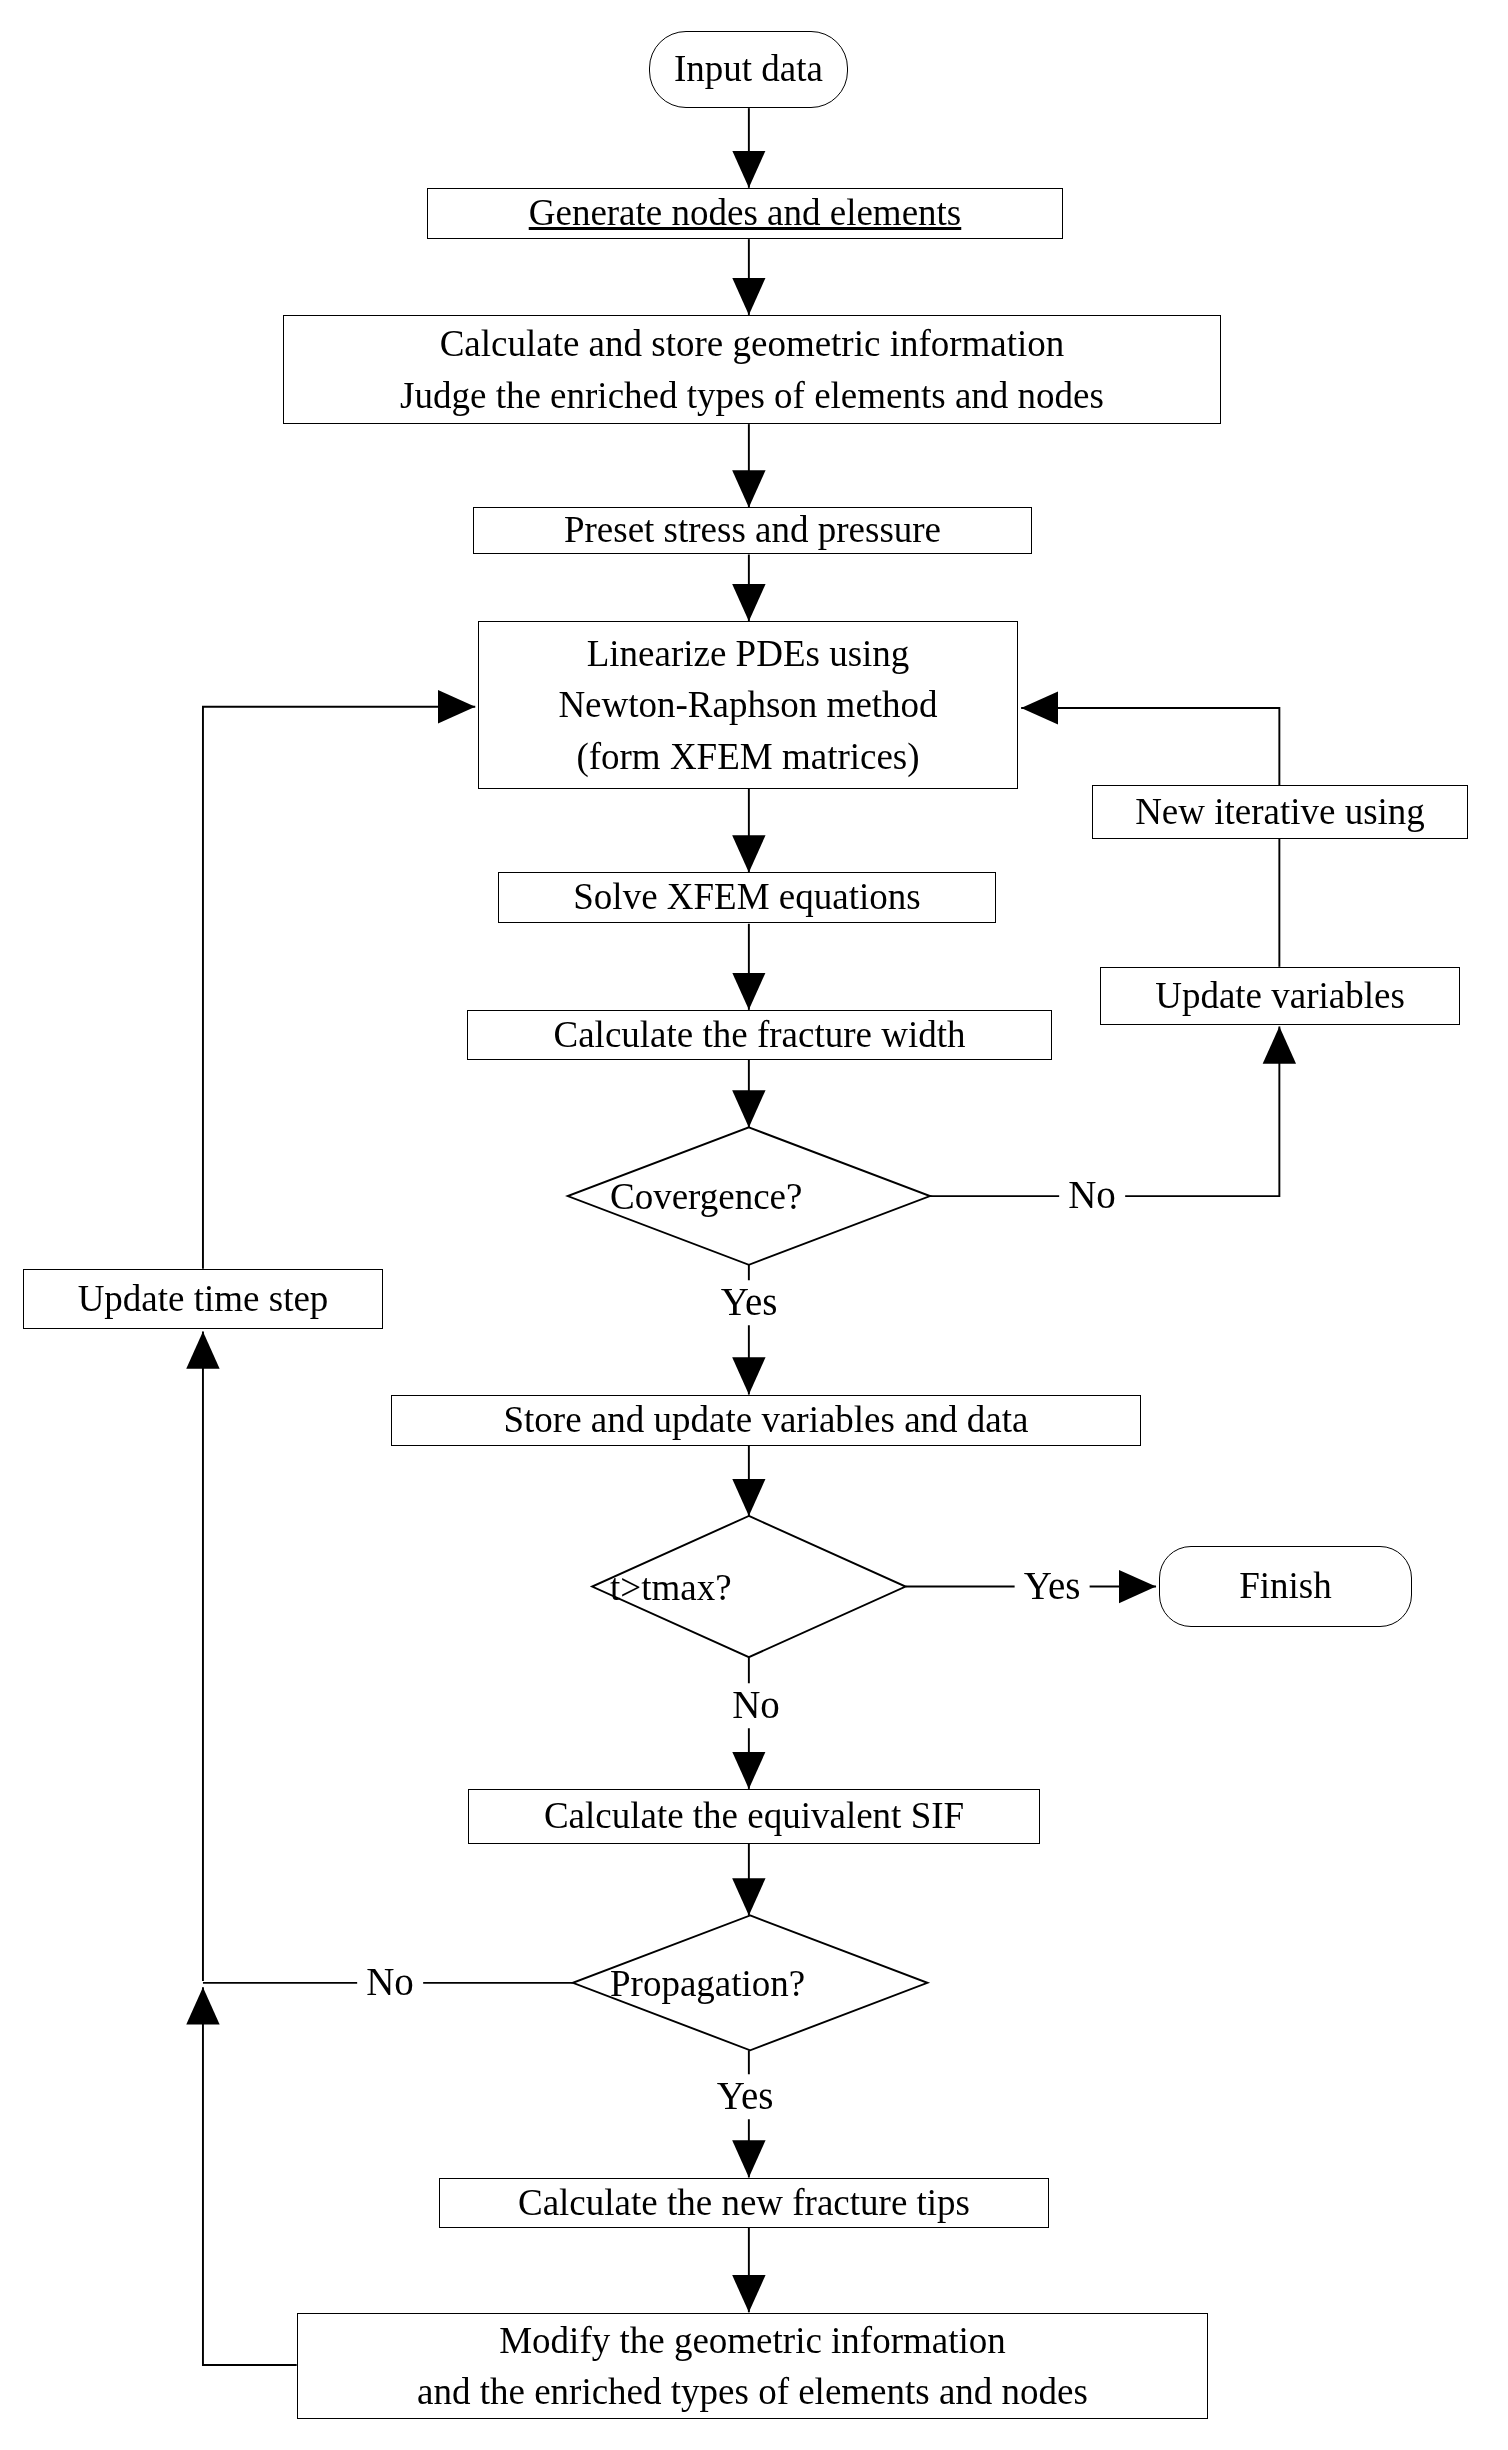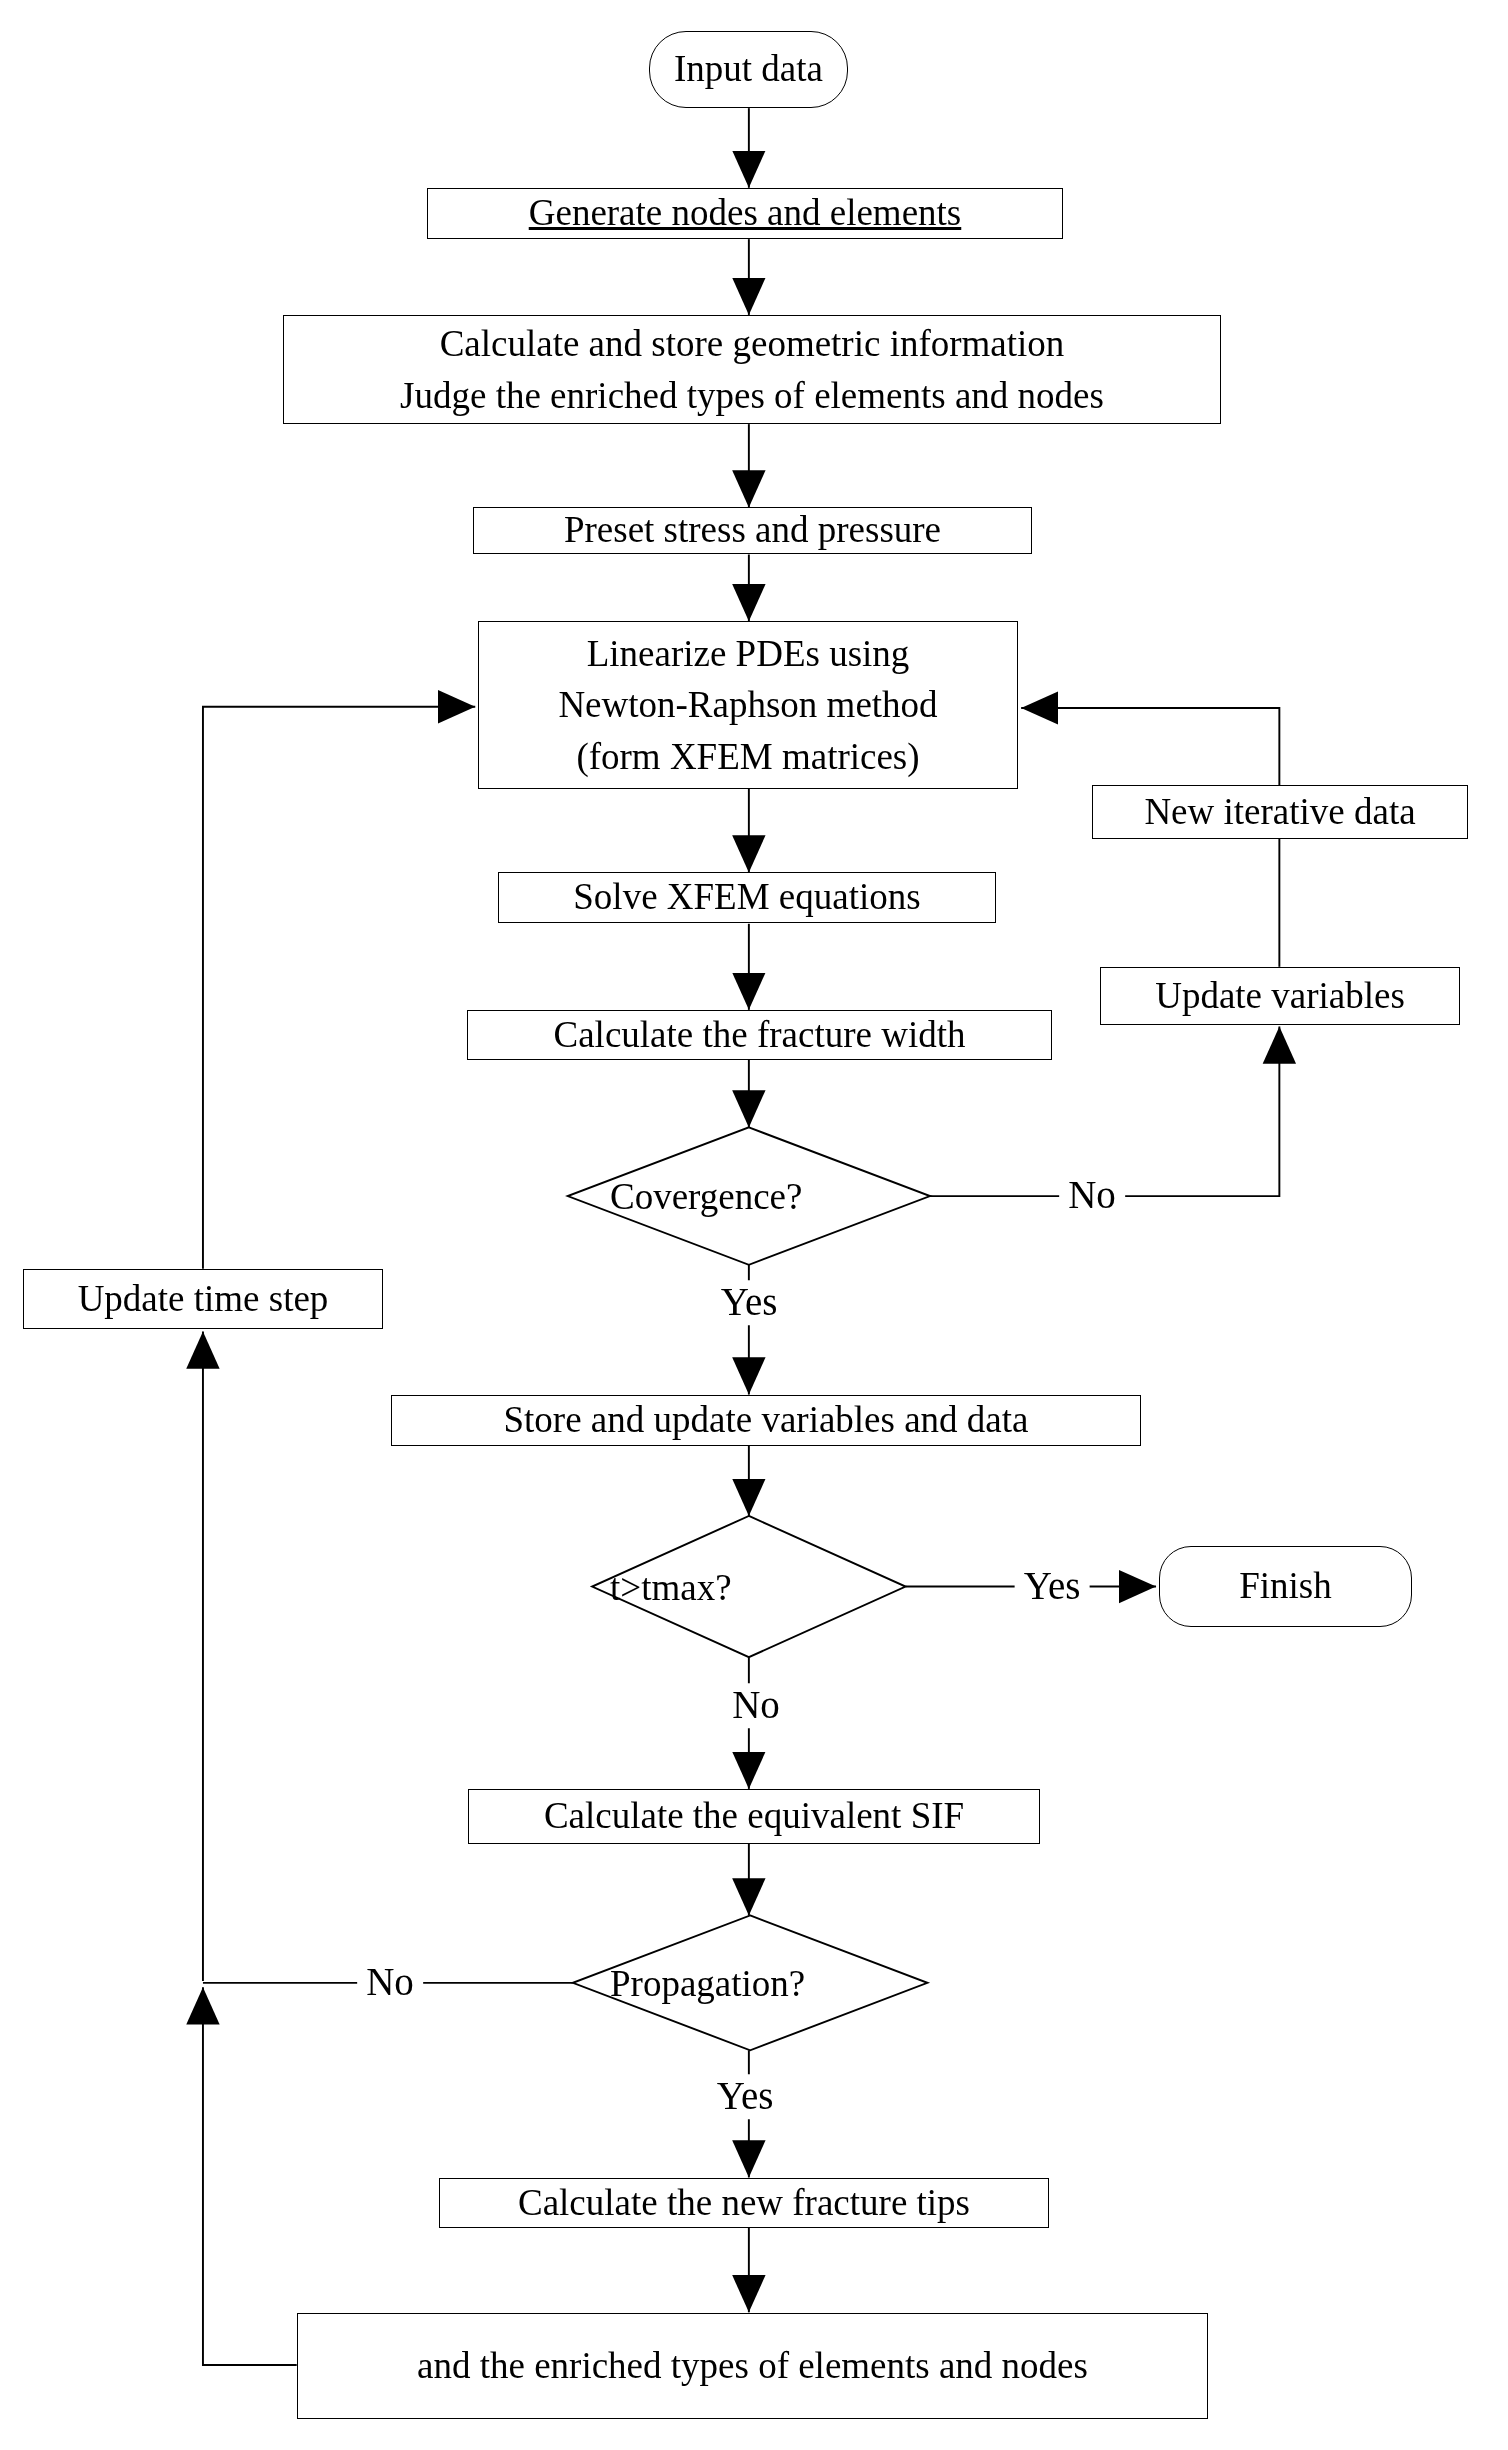--- a/index.html
+++ b/index.html
@@ -124,21 +124,21 @@
     <span>Preset stress and pressure</span>
   </div>
 
   <div class="node multiline" style="left:478px; top:621px; width:540px; height:168px;">
     <span>Linearize PDEs using</span>
     <span>Newton-Raphson method</span>
     <span>(form XFEM matrices)</span>
   </div>
 
   <div class="node" style="left:1092px; top:785px; width:376px; height:54px;">
-    <span>New iterative data</span>
+    <span>New iterative using</span>
   </div>
 
   <div class="node" style="left:498px; top:872px; width:498px; height:51px;justify-content:center;">
     <span>Solve XFEM equations</span>
   </div>
 
   <div class="node" style="left:1100px; top:967px; width:360px; height:58px;">
     <span>Update variables</span>
   </div>
 
@@ -172,20 +172,21 @@
 
   <div class="diamond-label" style="left:610px; top:1960px; width:280px; height:46px;">
     <span>Propagation?</span>
   </div>
 
   <div class="node" style="left:439px; top:2178px; width:610px; height:50px;">
     <span>Calculate the new fracture tips</span>
   </div>
 
   <div class="node multiline" style="left:297px; top:2313px; width:911px; height:106px;">
+    <span>Modify the geometric information</span>
     <span>and the enriched types of elements and nodes</span>
   </div>
 
   <div class="edge-label" style="left:1092px; top:1196px;">
     <span>No</span>
   </div>
   <div class="edge-label" style="left:749px; top:1303px;">
     <span>Yes</span>
   </div>
   <div class="edge-label" style="left:1052px; top:1587px;">

